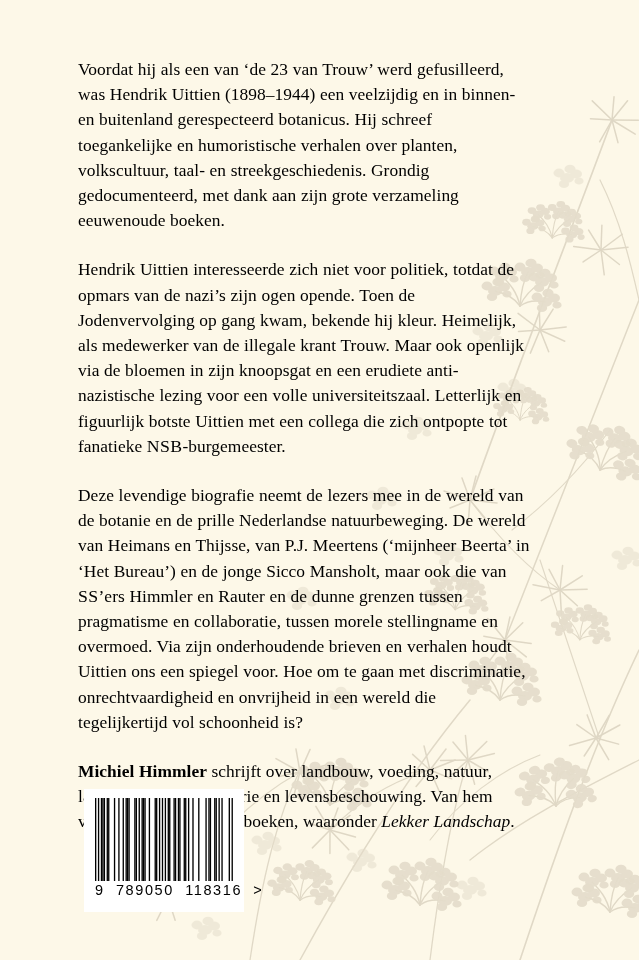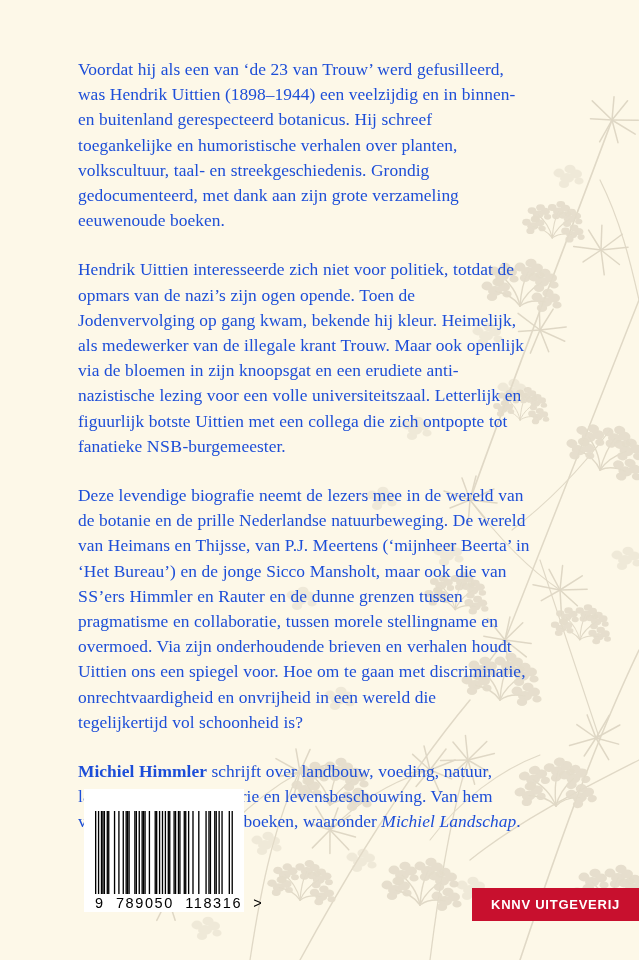--- a/index.html
+++ b/index.html
@@ -38,21 +38,21 @@
   
   #text-block {
     position: absolute;
     left: 78px;
     top: 57px;
     width: 452px;
     z-index: 2;
   }
 
   .para {
-    color: #1d4ed8;
+    color: #000000;
     font-size: 17.4px;
     line-height: 25.2px;
     margin: 0 0 24px 0;
     text-align: left;
     letter-spacing: 0.05px;
     word-spacing: 0.2px;
     -webkit-font-smoothing: antialiased;
   }
   .para:last-child { margin-bottom: 0; }
 
@@ -68,21 +68,21 @@
   
   #barcode-box {
     position: absolute;
     left: 84px;
     top: 789px;
     width: 160px;
     height: 123px;
     background: #ffffff;
     z-index: 3;
     box-sizing: border-box;
-    padding: 22px 11px 4px 11px;
+    padding: 9px 11px 4px 11px;
   }
   #barcode-bars {
     width: 100%;
     height: 83px;
     display: block;
   }
   #barcode-digits {
     display: block;
     width: 100%;
     margin-top: 1px;
@@ -229,21 +229,21 @@
           <use href="#cluster" x="470" y="890"></use>
         </g>
       </g>
     </svg>
   </div>
 
   <div id="text-block">
     <p class="para">Voordat hij als een van ‘de 23 van Trouw’ werd gefusilleerd, was Hendrik Uittien (1898–1944) een veelzijdig en in binnen- en buitenland gerespecteerd botanicus. Hij schreef toegankelijke en humoristische verhalen over planten, volkscultuur, taal- en streekgeschiedenis. Grondig gedocumenteerd, met dank aan zijn grote verzameling eeuwenoude boeken.</p>
     <p class="para">Hendrik Uittien interesseerde zich niet voor politiek, totdat de opmars van de nazi’s zijn ogen opende. Toen de Jodenvervolging op gang kwam, bekende hij kleur.  Heimelijk, als medewerker van de illegale krant Trouw. Maar ook openlijk via de bloemen in zijn knoopsgat en een erudiete anti-nazistische lezing voor een volle universiteitszaal. Letterlijk en figuurlijk botste Uittien met een collega die zich ontpopte tot fanatieke <span class="smallcaps">NSB</span>-burgemeester.</p>
     <p class="para">Deze levendige biografie neemt de lezers mee in de wereld van de botanie en de prille Nederlandse natuurbeweging. De wereld van Heimans en Thijsse, van  P.J. Meertens (‘mijnheer Beerta’ in  ‘Het Bureau’) en de jonge Sicco Mansholt, maar ook die van <span class="smallcaps">SS</span>’ers Himmler en Rauter en de dunne grenzen tussen pragmatisme en collaboratie, tussen morele stellingname en overmoed. Via zijn onderhoudende brieven en verhalen houdt Uittien ons een spiegel voor. Hoe om te gaan met discriminatie, onrechtvaardigheid en onvrijheid in een wereld die tegelijkertijd vol schoonheid is?</p>
-    <p class="para"><span class="bold">Michiel Himmler</span> schrijft over landbouw, voeding, natuur, landschap, cultuurhistorie en levensbeschouwing. Van hem verschenen eerder acht boeken, waaronder <span class="ital">Michiel Landschap</span>.</p>
+    <p class="para"><span class="bold">Michiel Himmler</span> schrijft over landbouw, voeding, natuur, landschap, cultuurhistorie en levensbeschouwing. Van hem verschenen eerder acht boeken, waaronder <span class="ital">Lekker Landschap</span>.</p>
   </div>
 
   <div id="barcode-box">
     <svg id="barcode-bars" viewBox="0 0 138 83" preserveAspectRatio="none" xmlns="http://www.w3.org/2000/svg">
       <rect x="0" y="0" width="138" height="83" fill="#ffffff"></rect>
       <g fill="#000000" id="bars-group">
           <rect x="0.000" y="0" width="1.336" height="83"></rect>
           <rect x="2.905" y="0" width="1.336" height="83"></rect>
           <rect x="5.811" y="0" width="1.336" height="83"></rect>
           <rect x="7.263" y="0" width="1.336" height="83"></rect>
@@ -286,17 +286,14 @@
           <rect x="120.568" y="0" width="1.336" height="83"></rect>
           <rect x="123.474" y="0" width="1.336" height="83"></rect>
           <rect x="126.379" y="0" width="1.336" height="83"></rect>
           <rect x="133.642" y="0" width="1.336" height="83"></rect>
           <rect x="136.547" y="0" width="1.336" height="83"></rect>
         </g>
     </svg>
     <span id="barcode-digits">9  789050  118316  &gt;</span>
   </div>
 
-  <div id="publisher-banner">
-    <span id="publisher-name">KNNV UITGEVERIJ</span>
-  </div>
 
 </div>
 
 </body></html>

